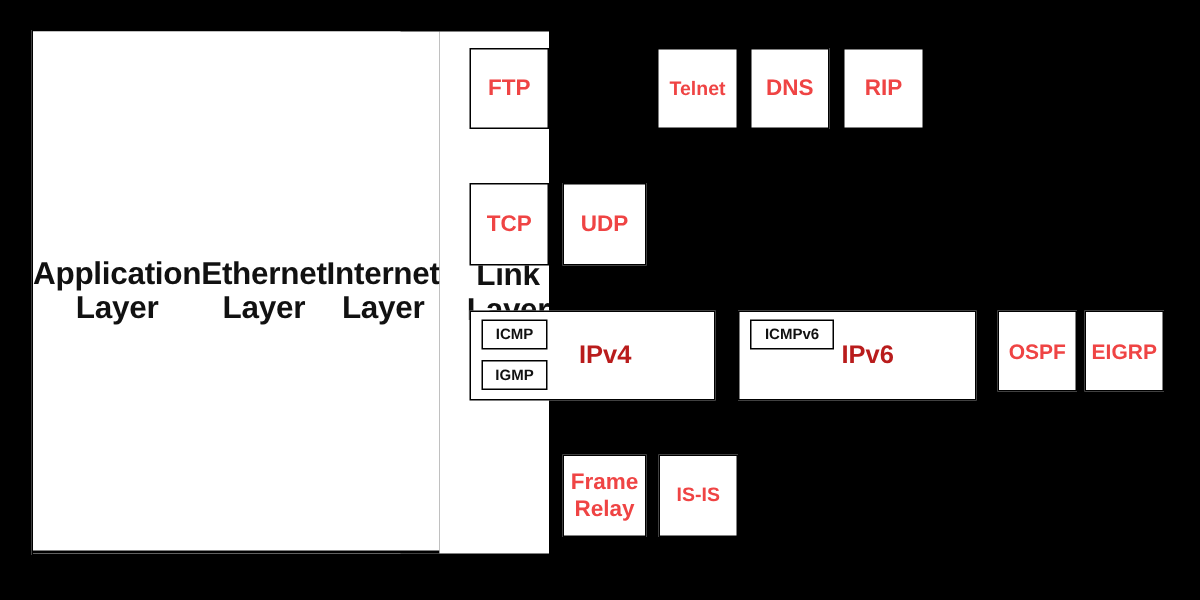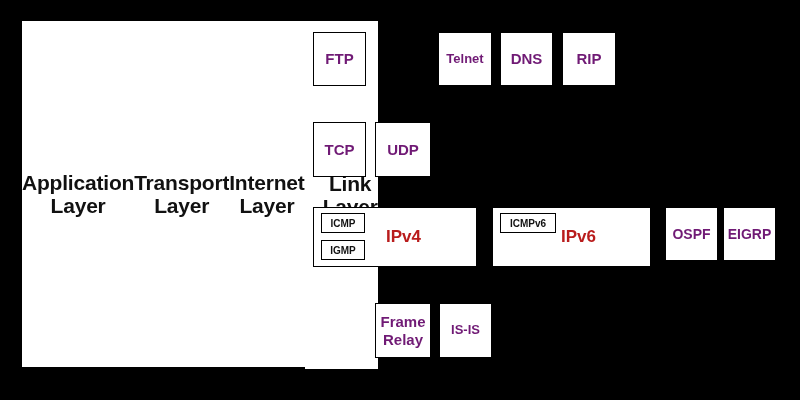--- a/index.html
+++ b/index.html
@@ -60,21 +60,21 @@
   
   .proto-box {
     position: absolute;
     background: #ffffff;
     border: 1px solid #000000;
     box-sizing: border-box;
     display: flex;
     align-items: center;
     justify-content: center;
     text-align: center;
-    color: #701a75;
+    color: #ef4444;
     font-weight: bold;
     line-height: 1.15;
   }
 
   
   .app-box { top: 32px; height: 54px; font-size: 15px; }
   .app-ftp    { left: 313px; width: 53px; }
   .app-http   { left: 374px; width: 56px; }
   .app-telnet { left: 438px; width: 54px; font-size: 13px; }
   .app-dns    { left: 500px; width: 53px; }
@@ -137,21 +137,21 @@
 </head>
 <body>
 
 <div id="canvas">
 
   <div class="layer-stack">
     <div class="layer-row">
       <span class="layer-label">Application Layer</span>
     </div>
     <div class="layer-row">
-      <span class="layer-label">Transport Layer</span>
+      <span class="layer-label">Ethernet Layer</span>
     </div>
     <div class="layer-row">
       <span class="layer-label">Internet Layer</span>
     </div>
     <div class="layer-row">
       <span class="layer-label">Link Layer</span>
     </div>
   </div>
 
   <div class="proto-box app-box app-ftp">FTP</div>

